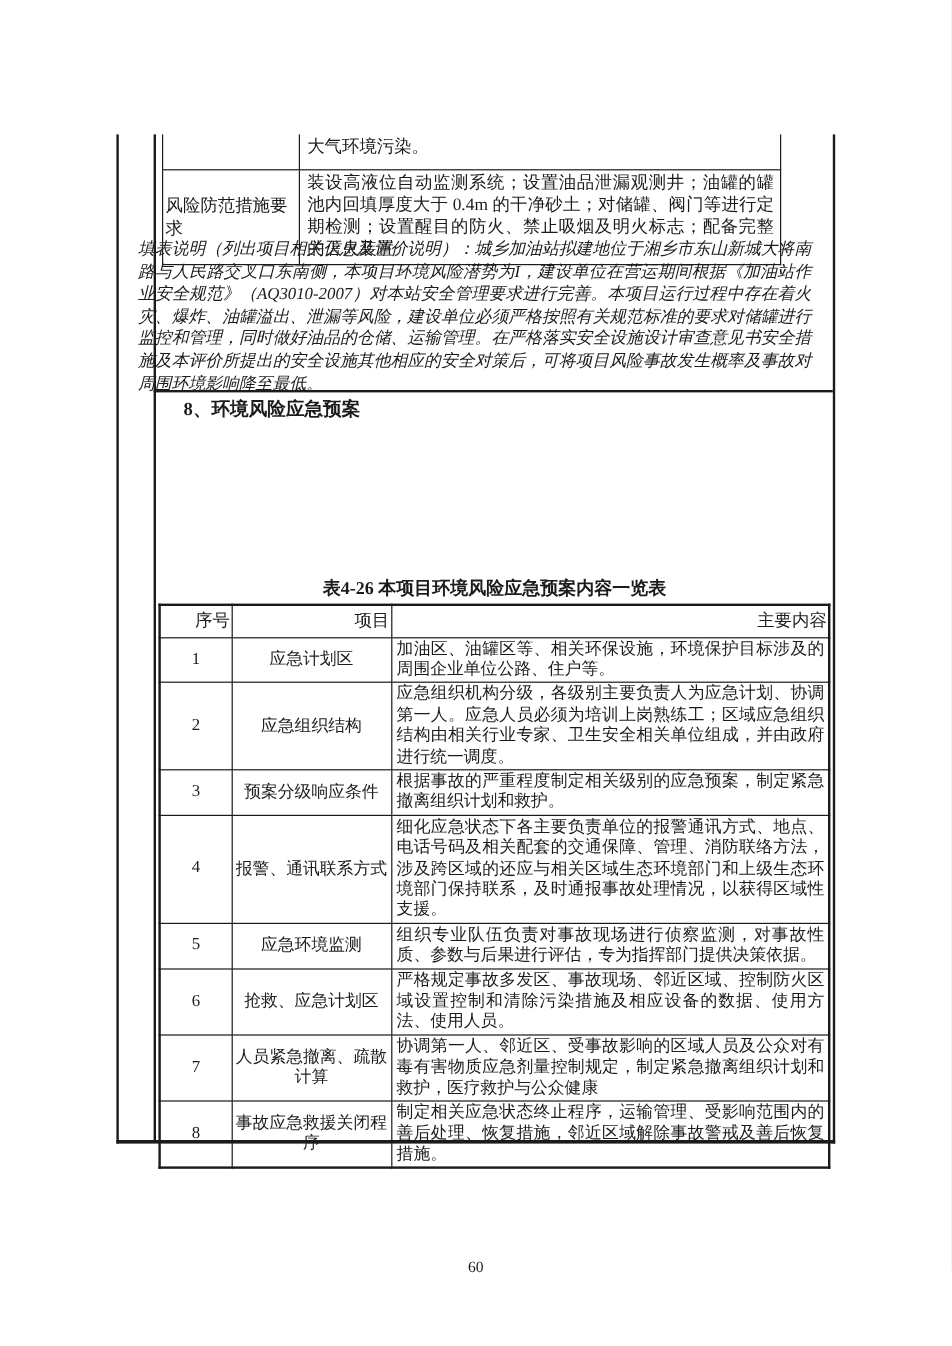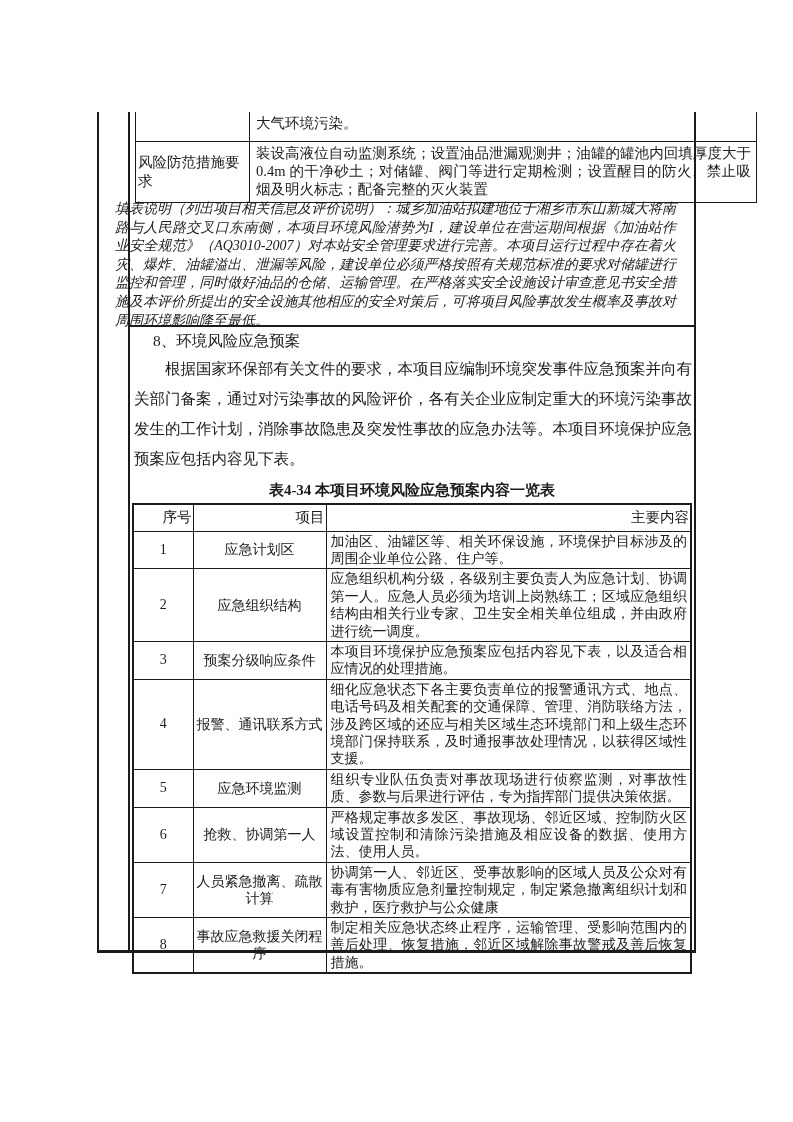--- a/index.html
+++ b/index.html
@@ -15,35 +15,35 @@
     box-sizing:border-box;
     border-left:2px solid #1b1b1b;
     border-right:2px solid #1b1b1b;
     border-bottom:3px solid #1b1b1b;
   }
   .form-left-divider {
     position:absolute; left:29px; top:0; bottom:0; width:2px; background:#1b1b1b;
   }
   
   .risk-table {
-    position:absolute; left:36px; top:0; width:622px;
+    position:absolute; left:36px; top:0; width:516px;
     border-collapse:collapse; table-layout:fixed; font-size:14.5px;
   }
   .risk-table td { border:1.5px solid #1b1b1b; box-sizing:border-box; }
   .risk-table tr.cut td { border-top:none; }
   .risk-table .lbl { width:114px; text-align:left; vertical-align:middle; padding:0 2px; }
   .risk-table .cnt { text-align:justify; line-height:18.4px; padding:2px 5px 3px 6px; }
   .risk-table .cut .cnt { height:29px; vertical-align:top; padding-top:2px; }
   
   .fill-note {
     position:absolute; left:16px; top:88px; width:561px;
     font-size:14px; line-height:18.6px; text-align:justify;font-style:italic;
   }
   .section-divider { position:absolute; left:29px; right:0; top:213px; height:2px; background:#1b1b1b; }
-  .heading8 { position:absolute; left:54px; top:219px; font-size:15.5px; font-weight:normal; }
+  .heading8 { position:absolute; left:54px; top:219px; font-size:15.5px; font-weight:bold; }
   .para8 {
     position:absolute; left:35px; top:242px; width:558px;
     font-size:15.5px; line-height:30px; text-indent:2em; text-align:justify;
   }
   .caption {
     position:absolute; left:33px; top:369px; width:560px;
     text-align:center; font-size:15px; font-weight:bold;
   }
   
   .em-table {
@@ -82,23 +82,22 @@
       </tr>
     </tbody>
       </table>
 
     <div class="fill-note">填表说明（列出项目相关信息及评价说明）：城乡加油站拟建地位于湘乡市东山新城大将南路与人民路交叉口东南侧，本项目环境风险潜势为I，建设单位在营运期间根据《加油站作业安全规范》（AQ3010-2007）对本站安全管理要求进行完善。本项目运行过程中存在着火灾、爆炸、油罐溢出、泄漏等风险，建设单位必须严格按照有关规范标准的要求对储罐进行监控和管理，同时做好油品的仓储、运输管理。在严格落实安全设施设计审查意见书安全措施及本评价所提出的安全设施其他相应的安全对策后，可将项目风险事故发生概率及事故对周围环境影响降至最低。</div>
 
     <div class="section-divider"></div>
 
     <div class="heading8">8、环境风险应急预案</div>
 
-    <div class="para8">根据国家环保部有关文件的要求，本项目应编制环境突发事件应急预案并向有关部门备案，通过对污染事故的风险评价，各有关企业应制定重大的环境污染事故发生的工作计划，消除事故隐患及突发性事故的应急办法等。本项目环境保护应急预案应包括内容见下表。</div>
 
-    <div class="caption">表4-34  本项目环境风险应急预案内容一览表</div>
+    <div class="caption">表4-26  本项目环境风险应急预案内容一览表</div>
 
     <table class="em-table">
       <colgroup>
           <col class="g1">
           <col class="g2">
           <col class="g3">
         </colgroup>
       <thead>
         <tr>
           <th>序号</th>
@@ -113,44 +112,45 @@
             <td class="c3">加油区、油罐区等、相关环保设施，环境保护目标涉及的周围企业单位公路、住户等。</td>
           </tr>
           <tr>
             <td class="c1">2</td>
             <td class="c2">应急组织结构</td>
             <td class="c3">应急组织机构分级，各级别主要负责人为应急计划、协调第一人。应急人员必须为培训上岗熟练工；区域应急组织结构由相关行业专家、卫生安全相关单位组成，并由政府进行统一调度。</td>
           </tr>
           <tr>
             <td class="c1">3</td>
             <td class="c2">预案分级响应条件</td>
-            <td class="c3">本项目环境保护应急预案应包括内容见下表，以及适合相应情况的处理措施。</td>
+            <td class="c3">根据事故的严重程度制定相关级别的应急预案，制定紧急撤离组织计划和救护。</td>
           </tr>
           <tr>
             <td class="c1">4</td>
             <td class="c2">报警、通讯联系方式</td>
             <td class="c3">细化应急状态下各主要负责单位的报警通讯方式、地点、电话号码及相关配套的交通保障、管理、消防联络方法，涉及跨区域的还应与相关区域生态环境部门和上级生态环境部门保持联系，及时通报事故处理情况，以获得区域性支援。</td>
           </tr>
           <tr>
             <td class="c1">5</td>
             <td class="c2">应急环境监测</td>
             <td class="c3">组织专业队伍负责对事故现场进行侦察监测，对事故性质、参数与后果进行评估，专为指挥部门提供决策依据。</td>
           </tr>
           <tr>
             <td class="c1">6</td>
-            <td class="c2">抢救、协调第一人</td>
+            <td class="c2">抢救、应急计划区</td>
             <td class="c3">严格规定事故多发区、事故现场、邻近区域、控制防火区域设置控制和清除污染措施及相应设备的数据、使用方法、使用人员。</td>
           </tr>
           <tr>
             <td class="c1">7</td>
             <td class="c2">人员紧急撤离、疏散计算</td>
             <td class="c3">协调第一人、邻近区、受事故影响的区域人员及公众对有毒有害物质应急剂量控制规定，制定紧急撤离组织计划和救护，医疗救护与公众健康</td>
           </tr>
           <tr>
             <td class="c1">8</td>
             <td class="c2">事故应急救援关闭程序</td>
             <td class="c3">制定相关应急状态终止程序，运输管理、受影响范围内的善后处理、恢复措施，邻近区域解除事故警戒及善后恢复措施。</td>
           </tr>
         </tbody>
     </table>
   </div>
 
+  <div class="page-number">60</div>
 </div>
 
 </body></html>

